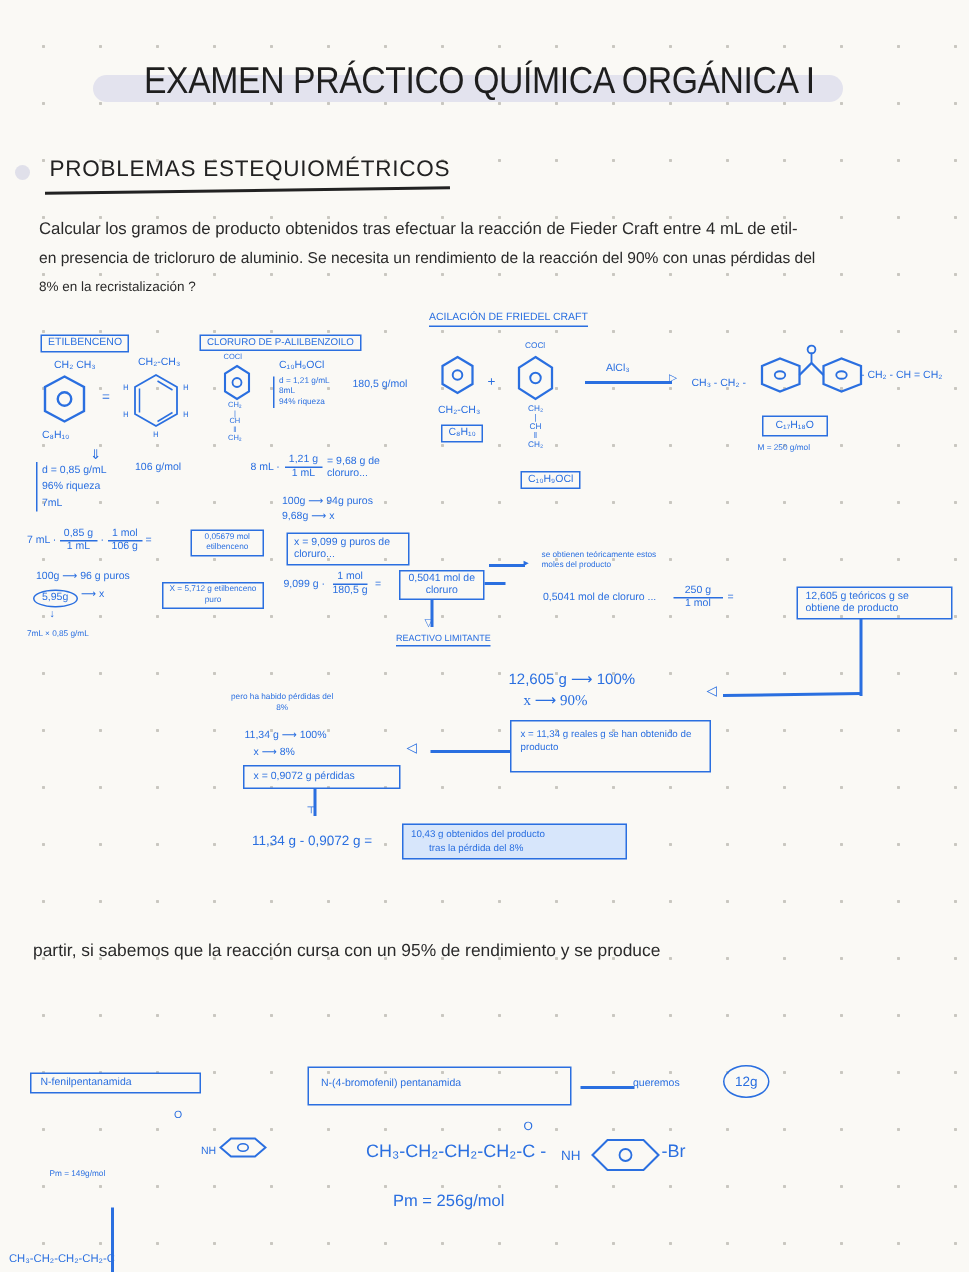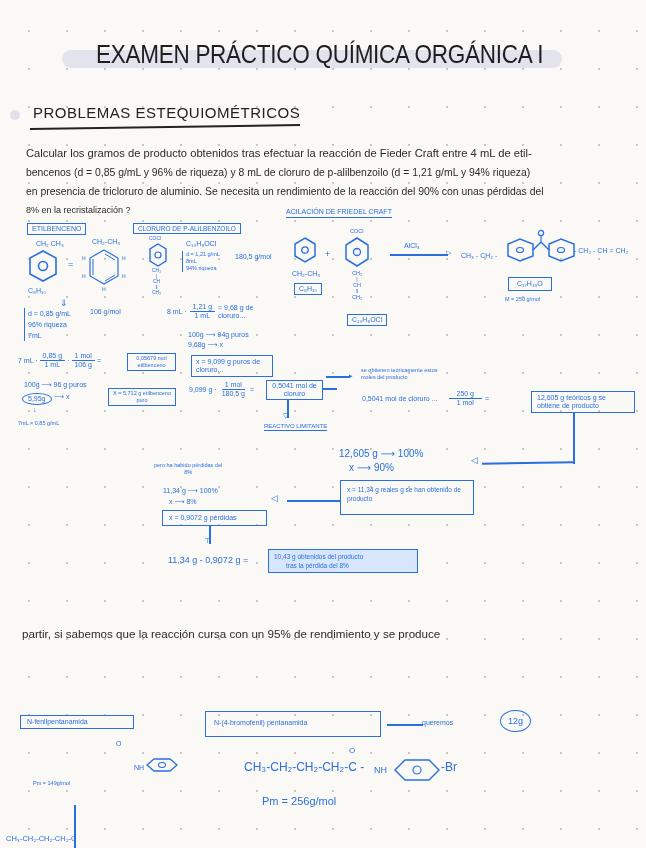--- a/index.html
+++ b/index.html
@@ -63,21 +63,20 @@
 
 <div class="abs title-band"></div>
 <div class="abs title">EXAMEN PRÁCTICO QUÍMICA ORGÁNICA I</div>
 
 <div class="abs section-dot"></div>
 <div class="abs section-title">PROBLEMAS ESTEQUIOMÉTRICOS</div>
 <div class="abs section-underline"></div>
 
 <div class="abs para" style="left:26px; top:144px;">
   <div>Calcular los gramos de producto obtenidos tras efectuar la reacción de Fieder Craft entre 4 mL de etil-</div>
-  <div style="font-size:10.4px">bencenos  (d = 0,85 g/mL y 96% de riqueza) y 8 mL de cloruro de p-alilbenzoilo (d = 1,21 g/mL y 94% riqueza)</div>
   <div style="font-size:10.4px">en presencia de tricloruro de aluminio. Se necesita un rendimiento de la reacción del 90% con unas pérdidas del</div>
   <div style="font-size:9px">8% en la recristalización ?</div>
 </div>
 
 <div class="abs b-small box" style="left:27px; top:223px;">ETILBENCENO</div>
 <div class="abs b-small" style="left:36px; top:240px;">CH₂ CH₃</div>
 <svg style="left:28px; top:250px;" width="30" height="32" viewBox="0 0 30 32">
   <polygon points="15,1 28,8 28,24 15,31 2,24 2,8" fill="none" stroke="#2a6fe0" stroke-width="1.6"></polygon>
   <circle cx="15" cy="16" r="4.5" fill="none" stroke="#2a6fe0" stroke-width="1.6"></circle>
 </svg>
@@ -222,21 +221,21 @@
     </span>
   <span>=</span>
 </div>
 <div class="abs b-small box" style="left:531px; top:391px; width:104px; white-space:normal; line-height:8px; padding:2px 5px;">12,605 g teóricos g se obtiene de producto</div>
 <div class="abs vline" style="left:573px; top:412px; height:52px;"></div>
 <div class="abs hline" style="left:482px; top:462px; width:92px; transform:rotate(-0.8deg);"></div>
 <div class="abs b-med" style="left:471px; top:455px;">◁</div>
 
 <div class="abs b-med" style="left:339px; top:447px; line-height:14px; font-size:10px;">
   <div>12,605 g ⟶ 100%</div>
-  <div style="padding-left:10px;">x ⟶ 90%</div>
+  <div style="padding-left:10px;font-family:Liberation Serif, serif;">x ⟶ 90%</div>
 </div>
 <div class="abs b-small box" style="left:340px; top:480px; width:134px; height:35px; white-space:normal; line-height:9px; padding:4px 6px; font-size:6.5px;">x = 11,34 g reales g se han obtenido de producto</div>
 <div class="abs hline" style="left:287px; top:500px; width:53px;"></div>
 <div class="abs b-med" style="left:271px; top:493px;">◁</div>
 
 <div class="abs b-small" style="left:154px; top:462px; text-align:center; font-size:5.5px; line-height:7px;">
   <div>pero ha habido pérdidas del</div>
   <div>8%</div>
 </div>
 <div class="abs b-small" style="left:163px; top:485px; line-height:11px;">
@@ -263,21 +262,21 @@
 <svg style="left:146px; top:758px;" width="32" height="14" viewBox="0 0 32 14">
   <polygon points="1,7 8,1 24,1 31,7 24,13 8,13" fill="none" stroke="#2a6fe0" stroke-width="1.3"></polygon>
   <ellipse cx="16" cy="7" rx="3.5" ry="2.5" fill="none" stroke="#2a6fe0" stroke-width="1.1"></ellipse>
 </svg>
 <div class="abs b-small" style="left:33px; top:780px; font-size:5.5px;">Pm = 149g/mol</div>
 <div class="abs vline" style="left:74px; top:805px; height:43px;"></div>
 
 <div class="abs b-small box" style="left:205px; top:711px; width:176px; height:26px; padding:7px 8px;">N-(4-bromofenil) pentanamida</div>
 <div class="abs hline" style="left:387px; top:724px; width:36px;"></div>
 <div class="abs b-small" style="left:422px; top:719px; font-size:7px;">queremos</div>
-<div class="abs b-small" style="left:500px; top:710px; border:1.5px solid #2a6fe0; border-radius:50%; padding:5px 7px; font-size:9px;">12g</div>
+<div class="abs b-small" style="left:482px; top:710px; border:1.5px solid #2a6fe0; border-radius:50%; padding:5px 7px; font-size:9px;">12g</div>
 <div class="abs b-small" style="left:349px; top:746px; font-size:8px;">O</div>
 <div class="abs b-large" style="left:244px; top:760px; font-size:12px;">CH₃-CH₂-CH₂-CH₂-C -</div>
 <div class="abs b-med" style="left:374px; top:765px;">NH</div>
 <svg style="left:394px; top:759px;" width="46" height="22" viewBox="0 0 46 22">
   <polygon points="1,11 11,1 35,1 45,11 35,21 11,21" fill="none" stroke="#2a6fe0" stroke-width="1.4"></polygon>
   <ellipse cx="23" cy="11" rx="4" ry="4" fill="none" stroke="#2a6fe0" stroke-width="1.2"></ellipse>
 </svg>
 <div class="abs b-large" style="left:441px; top:760px;">-Br</div>
 <div class="abs b-large" style="left:262px; top:795px; font-size:11px;">Pm = 256g/mol</div>
 

